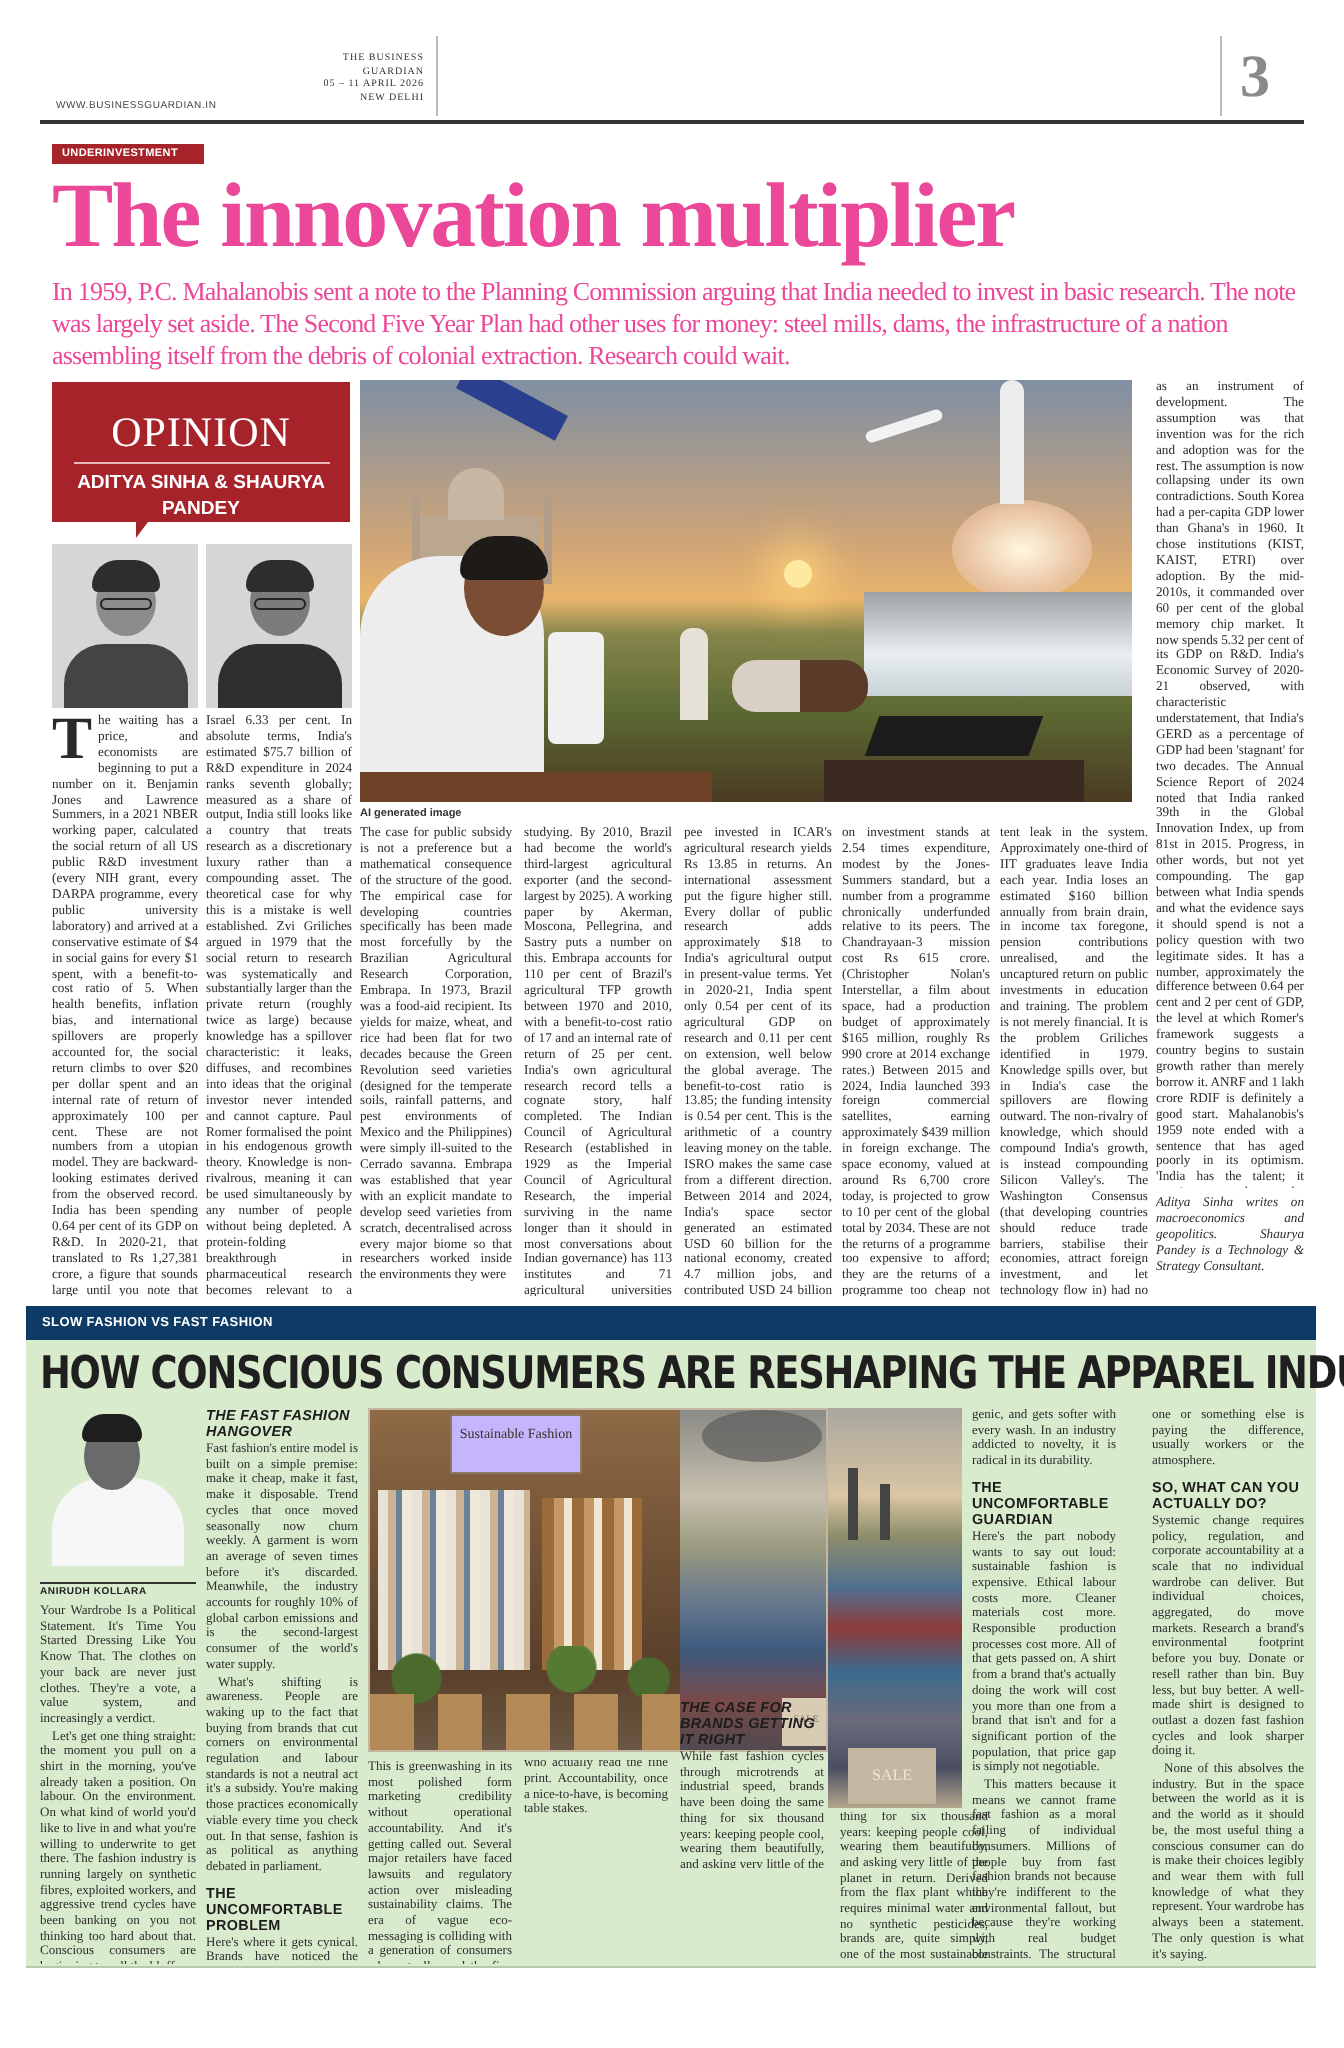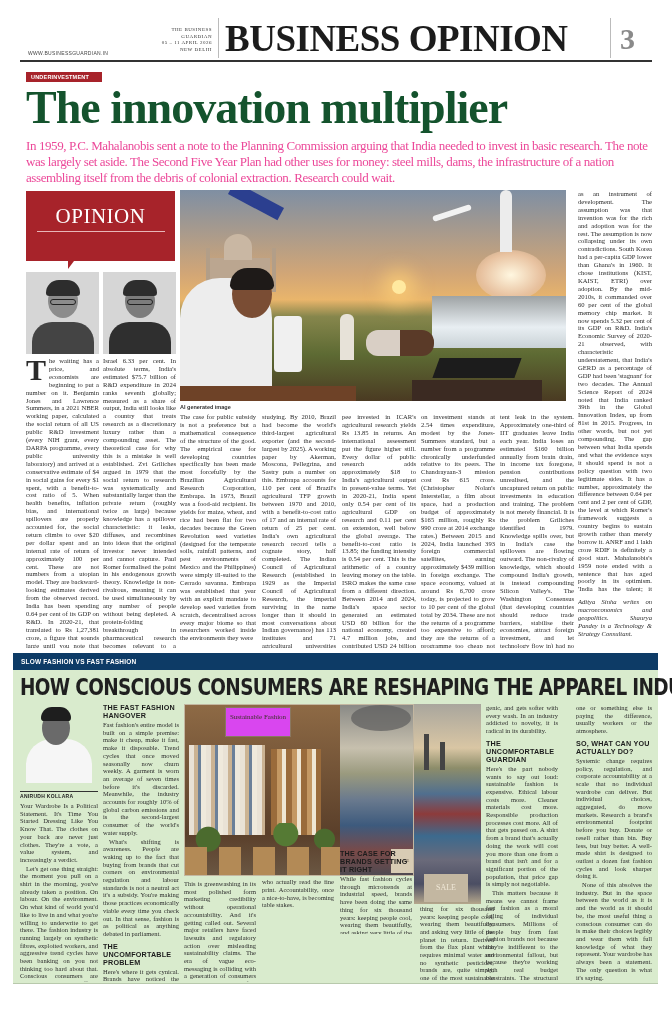--- a/index.html
+++ b/index.html
@@ -8,21 +8,21 @@
 
   
   .masthead { position: absolute; left: 20px; top: 10px; width: 632px; height: 52px; border-bottom: 2px solid #333; }
   .site-url { position: absolute; left: 8px; bottom: 4px; font-family: "Liberation Sans", sans-serif; font-size: 5px; color: #444; letter-spacing: 0.3px; }
   .pub-info { position: absolute; left: 120px; top: 17px; width: 72px; text-align: right; font-size: 5px; line-height: 6.5px; letter-spacing: 0.5px; color: #333; }
   .divider-v { position: absolute; top: 8px; width: 1px; height: 40px; background: #bbb; }
   .section-title { position: absolute; left: 205px; top: 10px; font-size: 37px; line-height: 37px; color: #1c1c1c; letter-spacing: -0.5px; }
   .page-no { position: absolute; left: 600px; top: 12px; font-size: 30px; font-weight: bold; color: #8a8a8a; }
 
   .kicker { position: absolute; left: 26px; top: 72px; background: #a7232a; color: #fff; font-family: "Liberation Sans", sans-serif; font-weight: bold; font-size: 5.5px; padding: 2px 5px; width: 76px; letter-spacing: 0.2px; }
-  .headline { position: absolute; left: 26px; top: 83px; font-size: 46px; font-weight: bold; line-height: 50px; color: #14532d; letter-spacing: -1px; }
+  .headline { position: absolute; left: 26px; top: 83px; font-size: 46px; font-weight: bold; line-height: 50px; color: #ec4899; letter-spacing: -1px; }
   .standfirst { position: absolute; left: 26px; top: 138px; width: 630px; font-size: 13px; line-height: 16px; color: #ec4899; letter-spacing: -0.4px; }
 
   
   .op-box { position: absolute; left: 26px; top: 191px; width: 149px; height: 70px; background: #a7232a; color: #fff; text-align: center; }
   .op-box:after { content: ""; position: absolute; left: 42px; bottom: -8px; border-left: 6px solid #a7232a; border-right: 0 solid transparent; border-bottom: 8px solid transparent; }
   .op-label { font-size: 21px; margin-top: 13px; letter-spacing: 0.5px; }
   .op-rule { width: 128px; height: 1px; background: #e8b6b8; margin: 2px auto 3px auto; }
   .op-authors { font-family: "Liberation Sans", sans-serif; font-weight: bold; font-size: 9.5px; line-height: 13px; }
   .headshot { position: absolute; top: 272px; width: 73px; height: 82px; background: #d6d6d6; overflow: hidden; }
   .headshot .head { position: absolute; left: 22px; top: 12px; width: 30px; height: 34px; border-radius: 50%; background: #8c8c8c; }
@@ -57,33 +57,33 @@
   .hero .ox { position: absolute; left: 186px; top: 140px; width: 68px; height: 26px; border-radius: 12px; background: linear-gradient(90deg,#d9cfc5 0%,#d9cfc5 50%,#5a3a28 50%); }
   .hero .cap { position: absolute; left: 256px; top: 168px; width: 82px; height: 20px; background: #1c1c1c; transform: skewX(-20deg); }
   .hero .books { position: absolute; left: 232px; top: 190px; width: 130px; height: 22px; background: #3b2a22; }
 
   
   .fashion-bar { position: absolute; left: 13px; top: 653px; width: 645px; height: 17px; background: #0d3b66; color: #fff; font-family: "Liberation Sans", sans-serif; font-weight: bold; font-size: 6.5px; padding: 5px 0 0 8px; letter-spacing: 0.2px; }
   .fashion-panel { position: absolute; left: 13px; top: 670px; width: 645px; height: 314px; background: #d9ebcd; border-bottom: 1px solid #b8c9ac; }
   .fashion-headline { position: absolute; left: 20px; top: 674px; font-family: "DejaVu Sans", "Liberation Sans", sans-serif; font-weight: bold; font-size: 22.5px; line-height: 26px; color: #1f1f1f; letter-spacing: -0.8px; transform: scaleX(0.82); transform-origin: left top; white-space: nowrap; }
   .fcol { position: absolute; font-size: 6.5px; line-height: 7.7px; text-align: justify; color: #2c2c2c; hyphens: auto; overflow: hidden; }
   .fcol h4 { font-family: "Liberation Sans", sans-serif; font-weight: bold; font-size: 7.2px; line-height: 8px; text-align: left; color: #1c1c1c; margin: 5px 0 1px 0; letter-spacing: 0.2px; }
-  .fcol h4:first-child { margin-top: 0; }
+  .fcol h4:first-child { margin-top: 0; font-style: italic; }
   .fcol p { margin-bottom: 1px; }
   .fcol p.indent { text-indent: 6px; }
   .fashion-portrait { position: absolute; left: 20px; top: 703px; width: 76px; height: 80px; background: linear-gradient(180deg,#d9ebcd 0%, #d9ebcd 100%); overflow: hidden; }
   .fashion-portrait .body { position: absolute; left: 6px; top: 36px; width: 66px; height: 50px; border-radius: 26px 26px 0 0; background: #f6f6f6; }
   .fashion-portrait .face { position: absolute; left: 22px; top: 8px; width: 28px; height: 34px; border-radius: 50%; background: #6a6a6a; }
   .fashion-portrait .fhair { position: absolute; left: 21px; top: 4px; width: 30px; height: 14px; border-radius: 14px 14px 4px 4px; background: #1e1e1e; }
   .byline-rule { position: absolute; left: 20px; top: 791px; width: 78px; height: 1px; background: #333; }
   .fashion-byline { position: absolute; left: 20px; top: 793px; font-family: "Liberation Sans", sans-serif; font-weight: bold; font-size: 5px; color: #222; letter-spacing: 0.3px; }
 
   .fashion-img { position: absolute; left: 184px; top: 704px; width: 230px; height: 172px; overflow: hidden; border: 1px solid #c3b7a1; }
   .fashion-img .shop { position: absolute; left: 0; top: 0; width: 155px; height: 172px; background: linear-gradient(180deg,#8e6a45,#5a3f2a 75%, #6b5844); }
-  .fashion-img .sign { position: absolute; left: 40px; top: 2px; width: 66px; height: 30px; background: #d946ef; border: 1px solid #8a7860; text-align: center; font-size: 7px; line-height: 9px; padding-top: 5px; color: #3c3229; }
+  .fashion-img .sign { position: absolute; left: 40px; top: 2px; width: 66px; height: 30px; background: #c4b5fd; border: 1px solid #8a7860; text-align: center; font-size: 7px; line-height: 9px; padding-top: 5px; color: #3c3229; }
   .fashion-img .rack1 { position: absolute; left: 4px; top: 40px; width: 76px; height: 90px; background: repeating-linear-gradient(90deg,#e9e2d6 0 5px,#cbb393 5px 9px,#6b8099 9px 12px,#efe9dc 12px 17px); }
   .fashion-img .rack2 { position: absolute; left: 86px; top: 44px; width: 50px; height: 86px; background: repeating-linear-gradient(90deg,#9a6b3b 0 6px,#c49863 6px 11px,#efe6d3 11px 15px); }
   .fashion-img .plants { position: absolute; left: 0; top: 118px; width: 155px; height: 54px; background: radial-gradient(circle at 15% 30%, #4b6b2e 0 12px, transparent 13px), radial-gradient(circle at 65% 20%, #557a34 0 12px, transparent 13px), radial-gradient(circle at 90% 30%, #4b6b2e 0 10px, transparent 11px); }
   .fashion-img .pots { position: absolute; left: 0; top: 142px; width: 155px; height: 30px; background: repeating-linear-gradient(90deg,#b38a56 0 22px,transparent 22px 34px); }
   .fashion-img .dump { position: absolute; left: 155px; top: 0; width: 75px; height: 172px; background: linear-gradient(180deg,#8a8a86 0%,#c7c0ae 25%,#9a9a7e 40%, #6a7a8e 55%, #3d5a7d 70%, #7a4a48 85%, #4c4a52 100%); }
   .fashion-img .smoke { position: absolute; left: 166px; top: 0; width: 60px; height: 26px; border-radius: 50%; background: #5c5c5c; opacity: .7; }
   .fashion-img .sale { position: absolute; left: 206px; top: 144px; width: 24px; height: 24px; background: #d8ccb4; font-size: 5px; text-align: center; line-height: 24px; color: #776a55; }
 
   .fashion-img2 { position: absolute; left: 414px; top: 704px; width: 67px; height: 200px; overflow: hidden;
      background: linear-gradient(180deg,#a9a69d 0%,#d9c6a4 22%,#8d8d6a 32%,#506f8f 45%,#8d3b3b 55%,#3c6a8e 66%,#6a6a7a 78%,#4b4e63 90%,#b5a78c 100%); }
@@ -94,32 +94,32 @@
 <body>
 
 <header class="masthead">
   <span class="site-url">WWW.BUSINESSGUARDIAN.IN</span>
   <div class="pub-info">
     <div>THE BUSINESS GUARDIAN</div>
     <div>05 – 11 APRIL 2026</div>
     <div>NEW DELHI</div>
   </div>
   <div class="divider-v" style="left:198px"></div>
-  <h1 class="section-title">BUSINESS OPINION</h1>
   <div class="divider-v" style="left:590px"></div>
   <span class="page-no">3</span>
 </header>
 
 <div class="kicker">UNDERINVESTMENT</div>
 <h2 class="headline">The innovation multiplier</h2>
 <p class="standfirst">In 1959, P.C. Mahalanobis sent a note to the Planning Commission arguing that India needed to invest in basic research. The note was largely set aside. The Second Five Year Plan had other uses for money: steel mills, dams, the infrastructure of a nation assembling itself from the debris of colonial extraction. Research could wait.</p>
 
 <div class="op-box">
   <div class="op-label">OPINION</div>
   <div class="op-rule"></div>
+  <div class="op-authors">ADITYA SINHA &amp; SHAURYA PANDEY</div>
 </div>
 
 <div class="headshot" style="left:26px">
   <div class="torso"></div>
     <div class="head"></div>
     <div class="hair"></div>
     <div class="glasses"></div>
 </div>
 <div class="headshot" style="left:103px">
   <div class="torso" style="background:#2f2f2f"></div>

